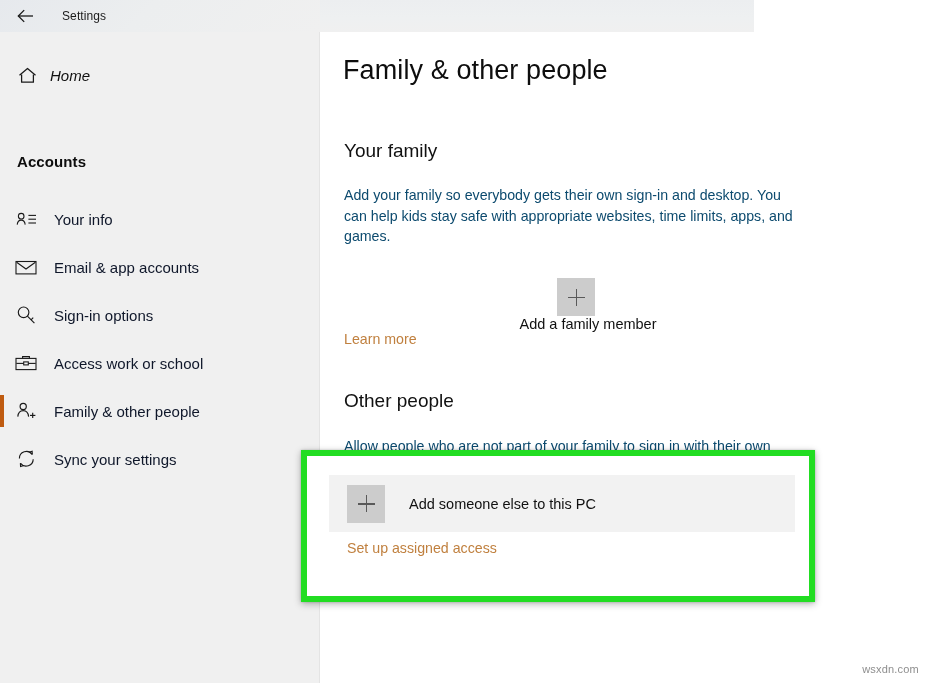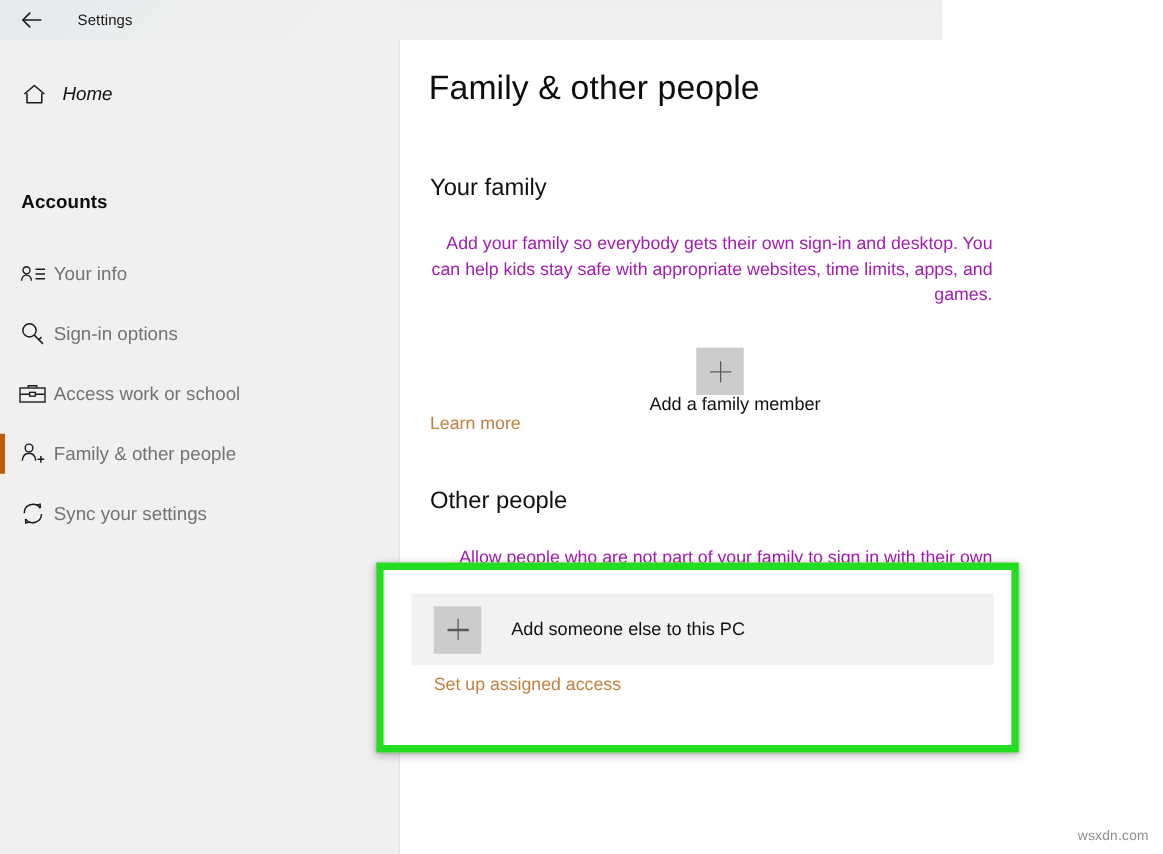--- a/index.html
+++ b/index.html
@@ -134,23 +134,23 @@
   }
   .nav-item.selected .sel-bar { background: #bf5b10; }
   .nav-icon {
     width: 24px; height: 24px;
     margin-left: 14px;
     display: flex; align-items: center; justify-content: center;
     flex: 0 0 24px;
   }
   .nav-icon svg { display: block; }
   .nav-label {
-    margin-left: 5px;
+    margin-left: 16px;
     font-size: 15px;
-    color: #737373;
+    color: #0f172a;
     white-space: nowrap;
   }
 
   
   .content {
     position: absolute;
     left: 321px; top: 32px;
     width: 609px; height: 651px;
     background: #ffffff;
     overflow: hidden;
@@ -176,22 +176,21 @@
   }
   .sub-head.family { top: 108px; }
   .sub-head.other  { top: 358px; }
 
   .body-text {
     position: absolute;
     left: 23px;
     width: 450px;
     font-size: 14.2px;
     line-height: 20.5px;
-    color: #a21caf;
-    text-align: right;
+    color: #0c4a6e;
   }
   .body-text.family { top: 153px; }
   .body-text.other  { top: 404px; }
 
   
   .add-row {
     position: absolute;
     display: flex;
     align-items: center;
     cursor: default;
@@ -313,20 +312,30 @@
             <circle cx="5.2" cy="5.2" r="2.8" fill="none" stroke="#1a1a1a" stroke-width="1.1"></circle>
             <path d="M1.2 13.6 C1.6 10.4 3.2 9.1 5.2 9.1 C7.2 9.1 8.8 10.4 9.2 13.6" fill="none" stroke="#1a1a1a" stroke-width="1.1"></path>
             <path d="M12.4 4.4 H20" stroke="#1a1a1a" stroke-width="1.1"></path>
             <path d="M12.4 8.2 H20" stroke="#1a1a1a" stroke-width="1.1"></path>
             <path d="M12.4 12 H20" stroke="#1a1a1a" stroke-width="1.1"></path>
           </svg>
         </span>
         <span class="nav-label">Your info</span>
       </div>
 
+      <div class="nav-item">
+        <span class="sel-bar"></span>
+        <span class="nav-icon">
+          <svg width="22" height="16" viewBox="0 0 22 16">
+            <rect x="1" y="2.5" width="20" height="12.4" fill="none" stroke="#1a1a1a" stroke-width="1.1"></rect>
+            <path d="M1.6 3.2 L11 10 L20.4 3.2" fill="none" stroke="#1a1a1a" stroke-width="1.1"></path>
+          </svg>
+        </span>
+        <span class="nav-label">Email &amp; app accounts</span>
+      </div>
 
       <div class="nav-item">
         <span class="sel-bar"></span>
         <span class="nav-icon">
           <svg width="21" height="20" viewBox="0 0 21 20">
             <circle cx="7.6" cy="7.3" r="5.3" fill="none" stroke="#1a1a1a" stroke-width="1.15"></circle>
             <path d="M11.4 11.1 L18.4 18.1" fill="none" stroke="#1a1a1a" stroke-width="1.15"></path>
             <path d="M15.1 14.8 L17.2 12.7" fill="none" stroke="#1a1a1a" stroke-width="1.15"></path>
           </svg>
         </span>

